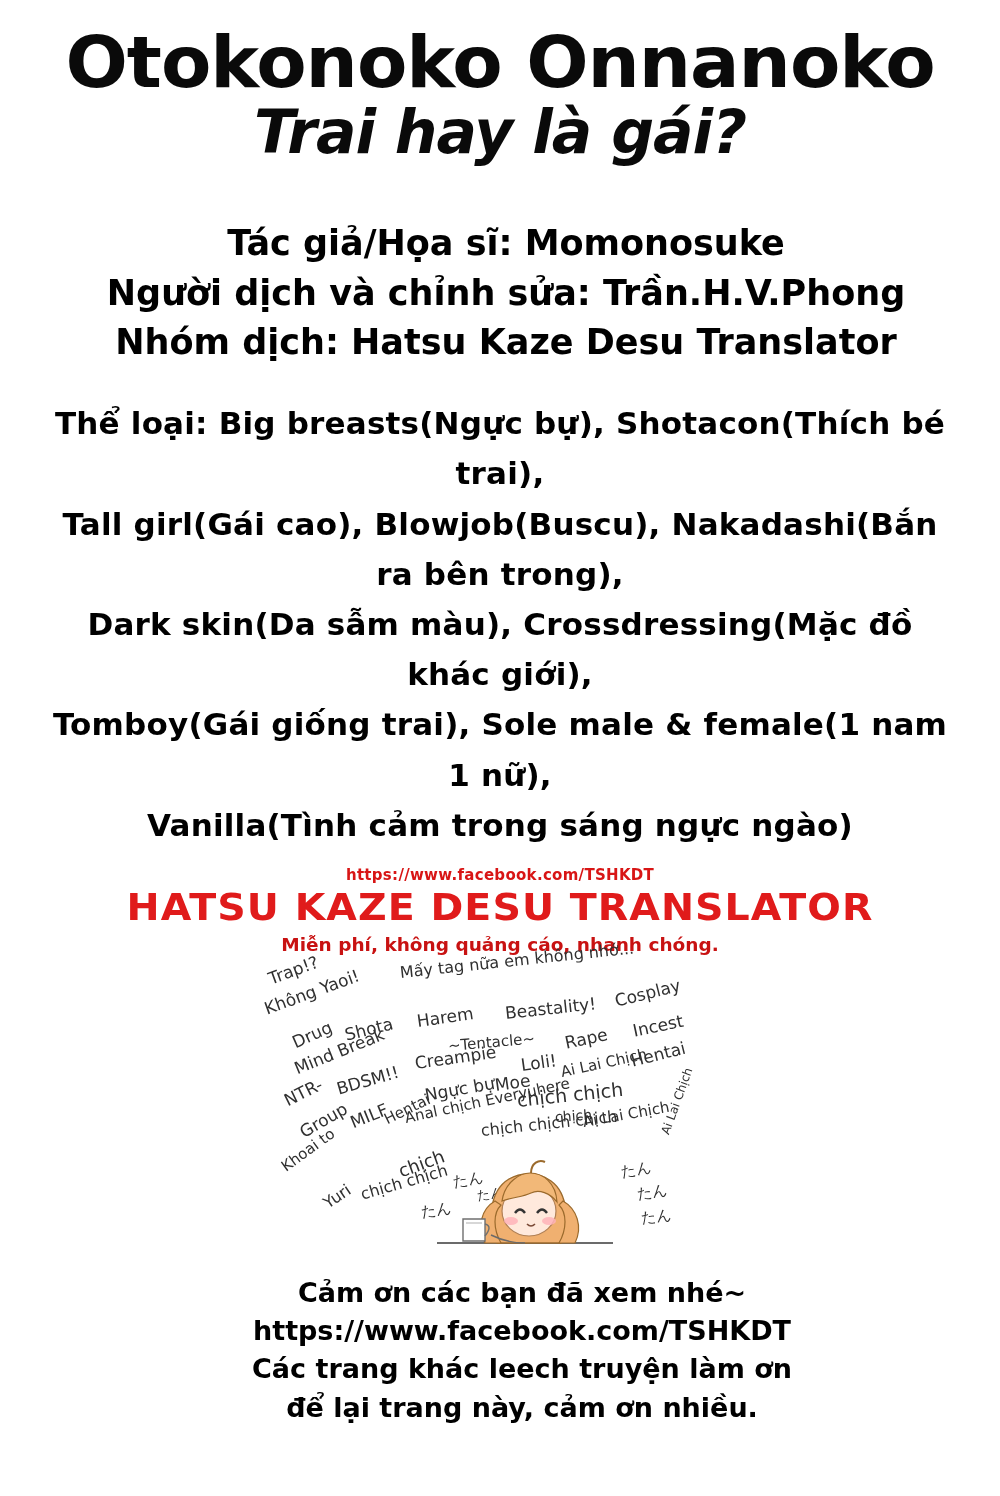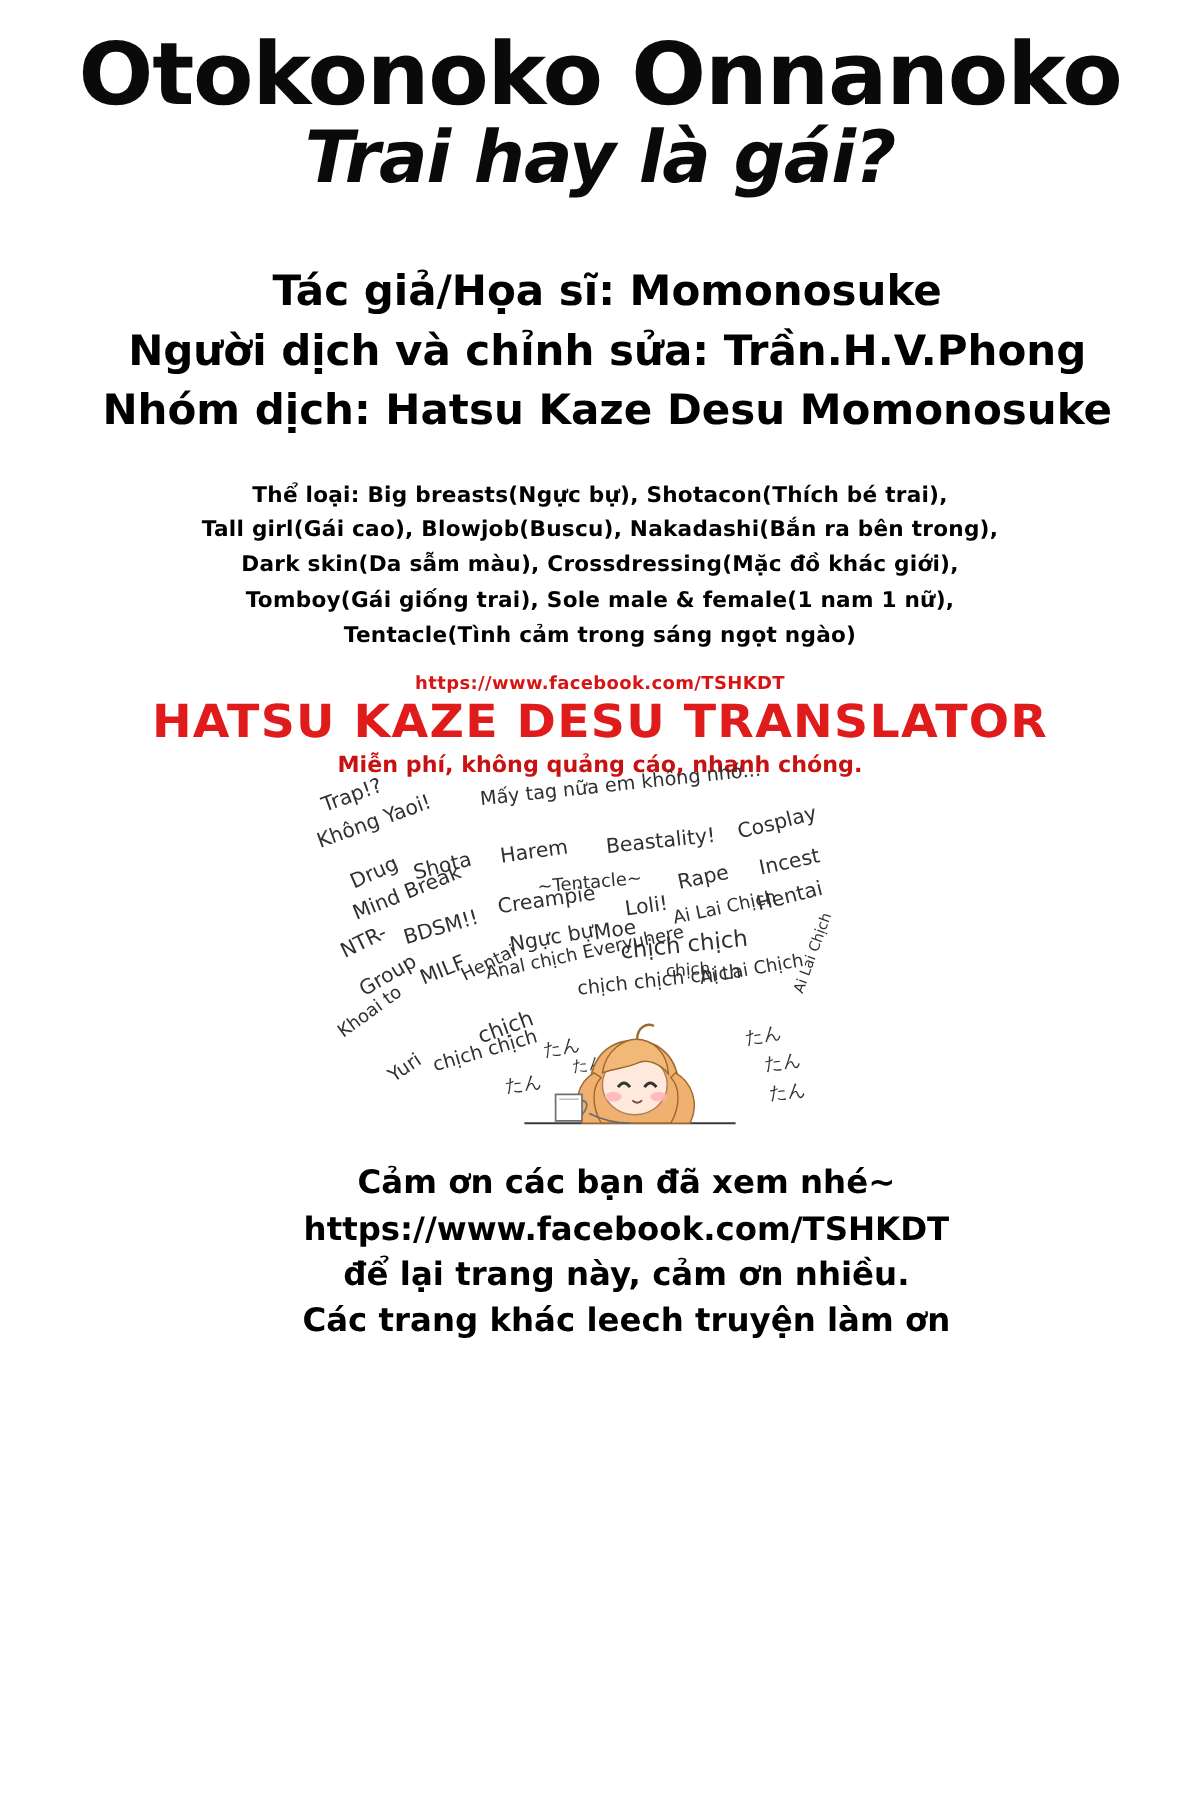--- a/index.html
+++ b/index.html
@@ -58,21 +58,21 @@
 
   
   .genres {
     text-align: center;
     margin-top: 30px;
     padding: 0 42px;
   }
   .genres div {
     font-family: "DejaVu Sans", sans-serif;
     font-weight: bold;
-    font-size: 18px;
+    font-size: 31px;
     line-height: 1.62;
     letter-spacing: 0.2px;
     color: #000;
   }
 
   
   .banner {
     text-align: center;
     margin-top: 16px;
   }
@@ -142,29 +142,29 @@
 <div class="page">
 
   <div class="title-block">
     <div class="title-line-1">Otokonoko Onnanoko</div>
     <div class="title-line-2">Trai hay là gái?</div>
   </div>
 
   <div class="credits">
     <div>Tác giả/Họa sĩ: Momonosuke</div>
     <div>Người dịch và chỉnh sửa: Trần.H.V.Phong</div>
-    <div>Nhóm dịch: Hatsu Kaze Desu Momonosuke</div>
+    <div>Nhóm dịch: Hatsu Kaze Desu Translator</div>
   </div>
 
   <div class="genres">
     <div>Thể loại: Big breasts(Ngực bự), Shotacon(Thích bé trai),</div>
     <div>Tall girl(Gái cao), Blowjob(Buscu), Nakadashi(Bắn ra bên trong),</div>
     <div>Dark skin(Da sẫm màu), Crossdressing(Mặc đồ khác giới),</div>
     <div>Tomboy(Gái giống trai), Sole male &amp; female(1 nam 1 nữ),</div>
-    <div>Tentacle(Tình cảm trong sáng ngọt ngào)</div>
+    <div>Vanilla(Tình cảm trong sáng ngực ngào)</div>
   </div>
 
   <div class="banner">
     <div class="banner-url">https://www.facebook.com/TSHKDT</div>
     <div class="banner-name">HATSU KAZE DESU TRANSLATOR</div>
     <div class="banner-tag">Miễn phí, không quảng cáo, nhanh chóng.</div>
   </div>
 
   <div class="doodle" id="doodle">
     <span style="left: 4px; top: 6px; font-size: 17px; transform: rotate(-20deg); transform-origin: left center;">Trap!?</span>
@@ -233,17 +233,17 @@
 
       <path d="M28 88 h22 v22 h-22 z" fill="#ffffff" stroke="#6f6f6f" stroke-width="1.4"></path>
       <path d="M50 93 q8 2 0 12" stroke="#6f6f6f" stroke-width="1.4" fill="none"></path>
       <path d="M31 92 h16" stroke="#bdbdbd" stroke-width="1.2"></path>
     </svg>
   </div>
 
   <div class="footer">
     <div>Cảm ơn các bạn đã xem nhé~</div>
     <div>https://www.facebook.com/TSHKDT</div>
+    <div>Các trang khác leech truyện làm ơn</div>
     <div>để lại trang này, cảm ơn nhiều.</div>
-    <div>Các trang khác leech truyện làm ơn</div>
   </div>
 
 </div>
 
 </body></html>

